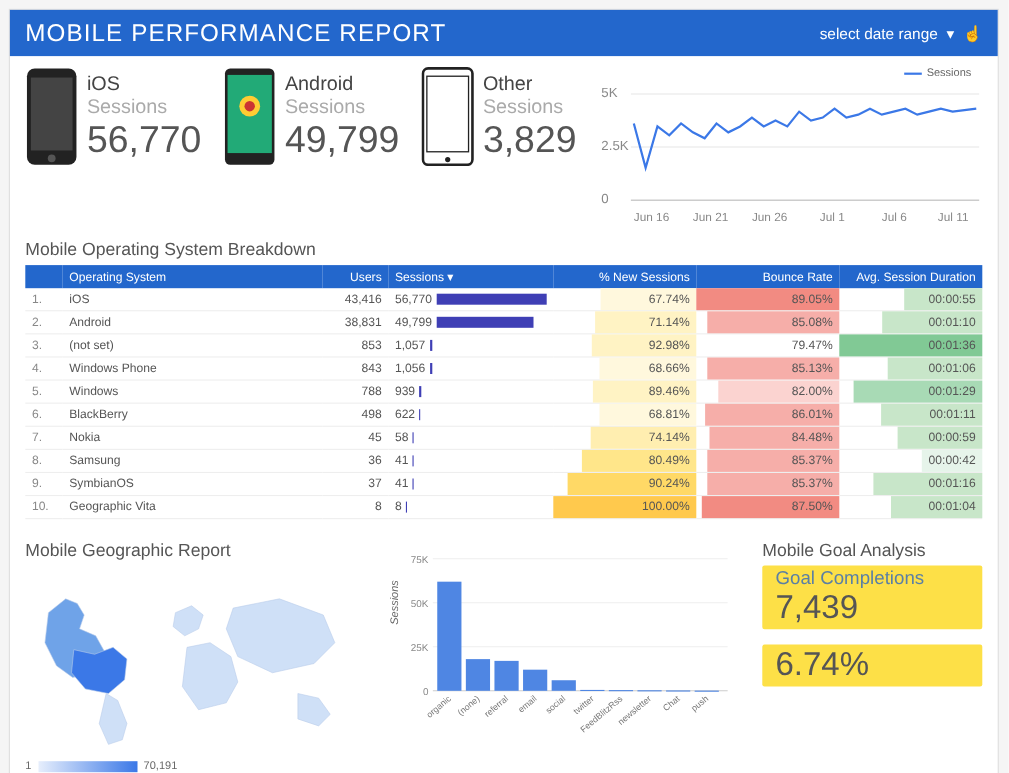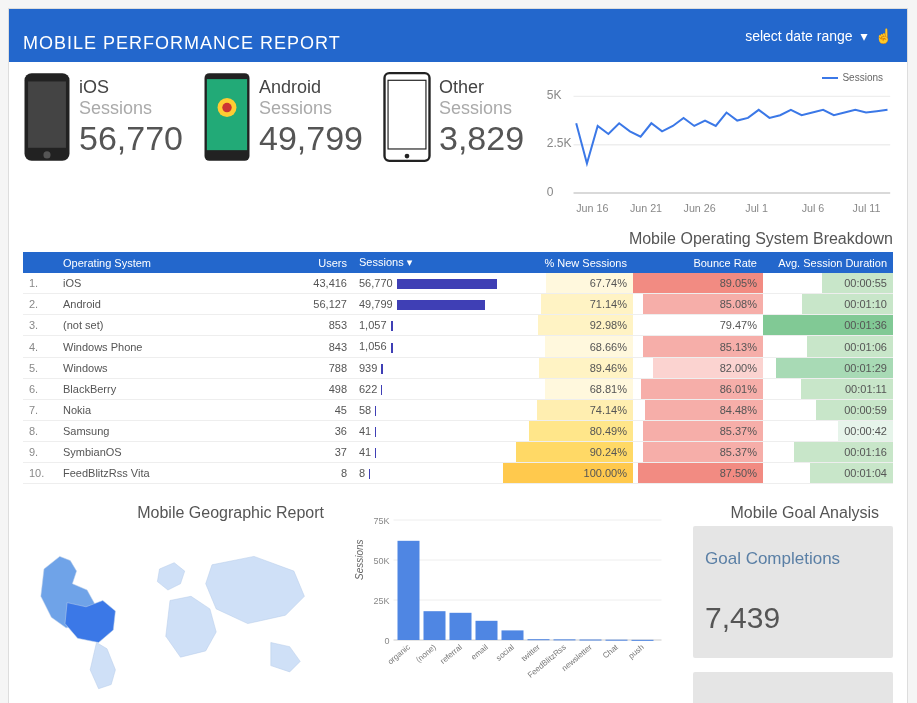--- a/index.html
+++ b/index.html
@@ -1,31 +1,31 @@
 <!DOCTYPE html>
 <html><head>
 <meta charset="utf-8">
 <style>
 * { box-sizing: border-box; margin: 0; padding: 0; }
 body { font-family: -apple-system, "Segoe UI", Arial, sans-serif; background: #f5f5f5; padding: 8px; color: #333; font-size: 12px; }
 .report { background: #fff; border: 1px solid #ddd; width: 900px; }
 .header { background: #2367cc; color: #fff; padding: 8px 14px; display: flex; justify-content: space-between; align-items: center; }
-.header h1 { font-size: 18px; font-weight: 400; letter-spacing: 1px; margin-top: 16px; }
+.header h1 { font-size: 22px; font-weight: 400; letter-spacing: 1px; }
 .date-range { font-size: 14px; cursor: pointer; display: flex; align-items: flex-end; gap: 8px;}
 .cursor-icon { font-size: 14px; }
 .summary { display: flex; padding: 10px 14px 6px; gap: 20px; align-items: flex-start; }
 .platform { display: flex; align-items: center; gap: 8px; }
 .phone-svg { width: 48px; height: 90px; }
 .platform-text .name { font-size: 18px; color: #444; font-weight: 500; }
 .platform-text .label { font-size: 18px; color: #aaa; font-weight: 300; }
 .platform-text .value { font-size: 34px; color: #555; font-weight: 300; }
 .spark-chart { flex: 1; min-width: 260px; }
 .legend-line { display: flex; justify-content: flex-end; font-size: 10px; color: #666; gap: 4px; align-items: center; padding-right: 10px;}
 .legend-line .dash { width: 16px; height: 2px; background: #3b78e7; }
-.section-title { font-size: 16px; color: #555; font-weight: 400; padding: 4px 14px; text-align: right; }
+.section-title { font-size: 16px; color: #555; font-weight: 400; padding: 4px 14px; }
 .os-table { width: calc(100% - 28px); margin: 0 14px 10px; border-collapse: collapse; font-size: 11px; }
 .os-table th { background: #2367cc; color: #fff; font-weight: 500; padding: 4px 6px; text-align: right; }
 .os-table th.left { text-align: left; }
 .os-table td { padding: 4px 6px; border-bottom: 1px solid #eee; text-align: right; color: #555; }
 .os-table td.left { text-align: left; }
 .os-table td.idx { color: #888; }
 .bar-wrap { display: inline-block; vertical-align: middle; height: 10px; background: #3f3fb5; margin-left: 4px; }
 .cell-new { position: relative; }
 .fill-new { position:absolute; right:0; top:0; bottom:0; }
 .cell-bounce { position: relative; }
@@ -34,23 +34,23 @@
 .fill-dur { position:absolute; right:0; top:0; bottom:0; }
 .cell-txt { position: relative; z-index: 1; }
 .lower { display: flex; padding: 6px 14px 10px; gap: 20px; }
 .lower > div { flex: 1; }
 .geo-map svg { width: 100%; height: 170px; }
 .geo-legend { display:flex; align-items:center; gap:6px; font-size:10px; color:#666; margin-top:4px;}
 .geo-legend .grad { width:90px; height:10px; background: linear-gradient(to right,#e6eefc,#3b78e7);}
 .medium-chart { position: relative; }
 .medium-svg { width: 100%; height: 200px; }
 .ylabel { position:absolute; left:-4px; top:80px; transform: rotate(-90deg); transform-origin: left top; font-size:10px; color:#666; font-style: italic;}
-.goal-card { background: #e5e5e5; padding: 23px 12px; margin-bottom: 14px; border-radius: 2px;}
+.goal-card { background: #fde047; padding: 2px 12px; margin-bottom: 14px; border-radius: 2px;}
 .goal-card .g-title { font-size: 17px; color: #5a7fa5; font-weight: 400; }
-.goal-card .g-value { font-size: 30px; color: #555; font-weight: 400; margin-top: 32px; }
+.goal-card .g-value { font-size: 30px; color: #555; font-weight: 400; }
 </style>
 </head>
 <body>
 
 <div class="report">
 
   <div class="header">
     <h1>MOBILE PERFORMANCE REPORT</h1>
     <div class="date-range">
       <span>select date range</span>
@@ -139,21 +139,21 @@
           <td class="left">iOS</td>
           <td>43,416</td>
           <td class="left">56,770<span class="bar-wrap" style="width:100px"></span></td>
           <td class="cell-new"><span class="fill-new" style="width:67%;background:#fff8dd"></span><span class="cell-txt">67.74%</span></td>
           <td class="cell-bounce"><span class="fill-bounce" style="width:100%;background:#f28b82"></span><span class="cell-txt">89.05%</span></td>
           <td class="cell-dur"><span class="fill-dur" style="width:55%;background:#c8e6c9"></span><span class="cell-txt">00:00:55</span></td>
         </tr>
         <tr>
           <td class="left idx">2.</td>
           <td class="left">Android</td>
-          <td>56,127</td>
+          <td>38,831</td>
           <td class="left">49,799<span class="bar-wrap" style="width:88px"></span></td>
           <td class="cell-new"><span class="fill-new" style="width:71%;background:#fff3c4"></span><span class="cell-txt">71.14%</span></td>
           <td class="cell-bounce"><span class="fill-bounce" style="width:92%;background:#f6aea9"></span><span class="cell-txt">85.08%</span></td>
           <td class="cell-dur"><span class="fill-dur" style="width:70%;background:#c8e6c9"></span><span class="cell-txt">00:01:10</span></td>
         </tr>
         <tr>
           <td class="left idx">3.</td>
           <td class="left">(not set)</td>
           <td>853</td>
           <td class="left">1,057<span class="bar-wrap" style="width:2px"></span></td>
@@ -210,21 +210,21 @@
           <td class="left idx">9.</td>
           <td class="left">SymbianOS</td>
           <td>37</td>
           <td class="left">41<span class="bar-wrap" style="width:1px"></span></td>
           <td class="cell-new"><span class="fill-new" style="width:90%;background:#ffd966"></span><span class="cell-txt">90.24%</span></td>
           <td class="cell-bounce"><span class="fill-bounce" style="width:92%;background:#f6aea9"></span><span class="cell-txt">85.37%</span></td>
           <td class="cell-dur"><span class="fill-dur" style="width:76%;background:#c8e6c9"></span><span class="cell-txt">00:01:16</span></td>
         </tr>
         <tr>
           <td class="left idx">10.</td>
-          <td class="left">FeedBlitzRss Vita</td>
+          <td class="left">Geographic Vita</td>
           <td>8</td>
           <td class="left">8<span class="bar-wrap" style="width:1px"></span></td>
           <td class="cell-new"><span class="fill-new" style="width:100%;background:#ffc94d"></span><span class="cell-txt">100.00%</span></td>
           <td class="cell-bounce"><span class="fill-bounce" style="width:96%;background:#f28b82"></span><span class="cell-txt">87.50%</span></td>
           <td class="cell-dur"><span class="fill-dur" style="width:64%;background:#c8e6c9"></span><span class="cell-txt">00:01:04</span></td>
         </tr>
       </tbody>
   </table>
 
   <div class="lower">

